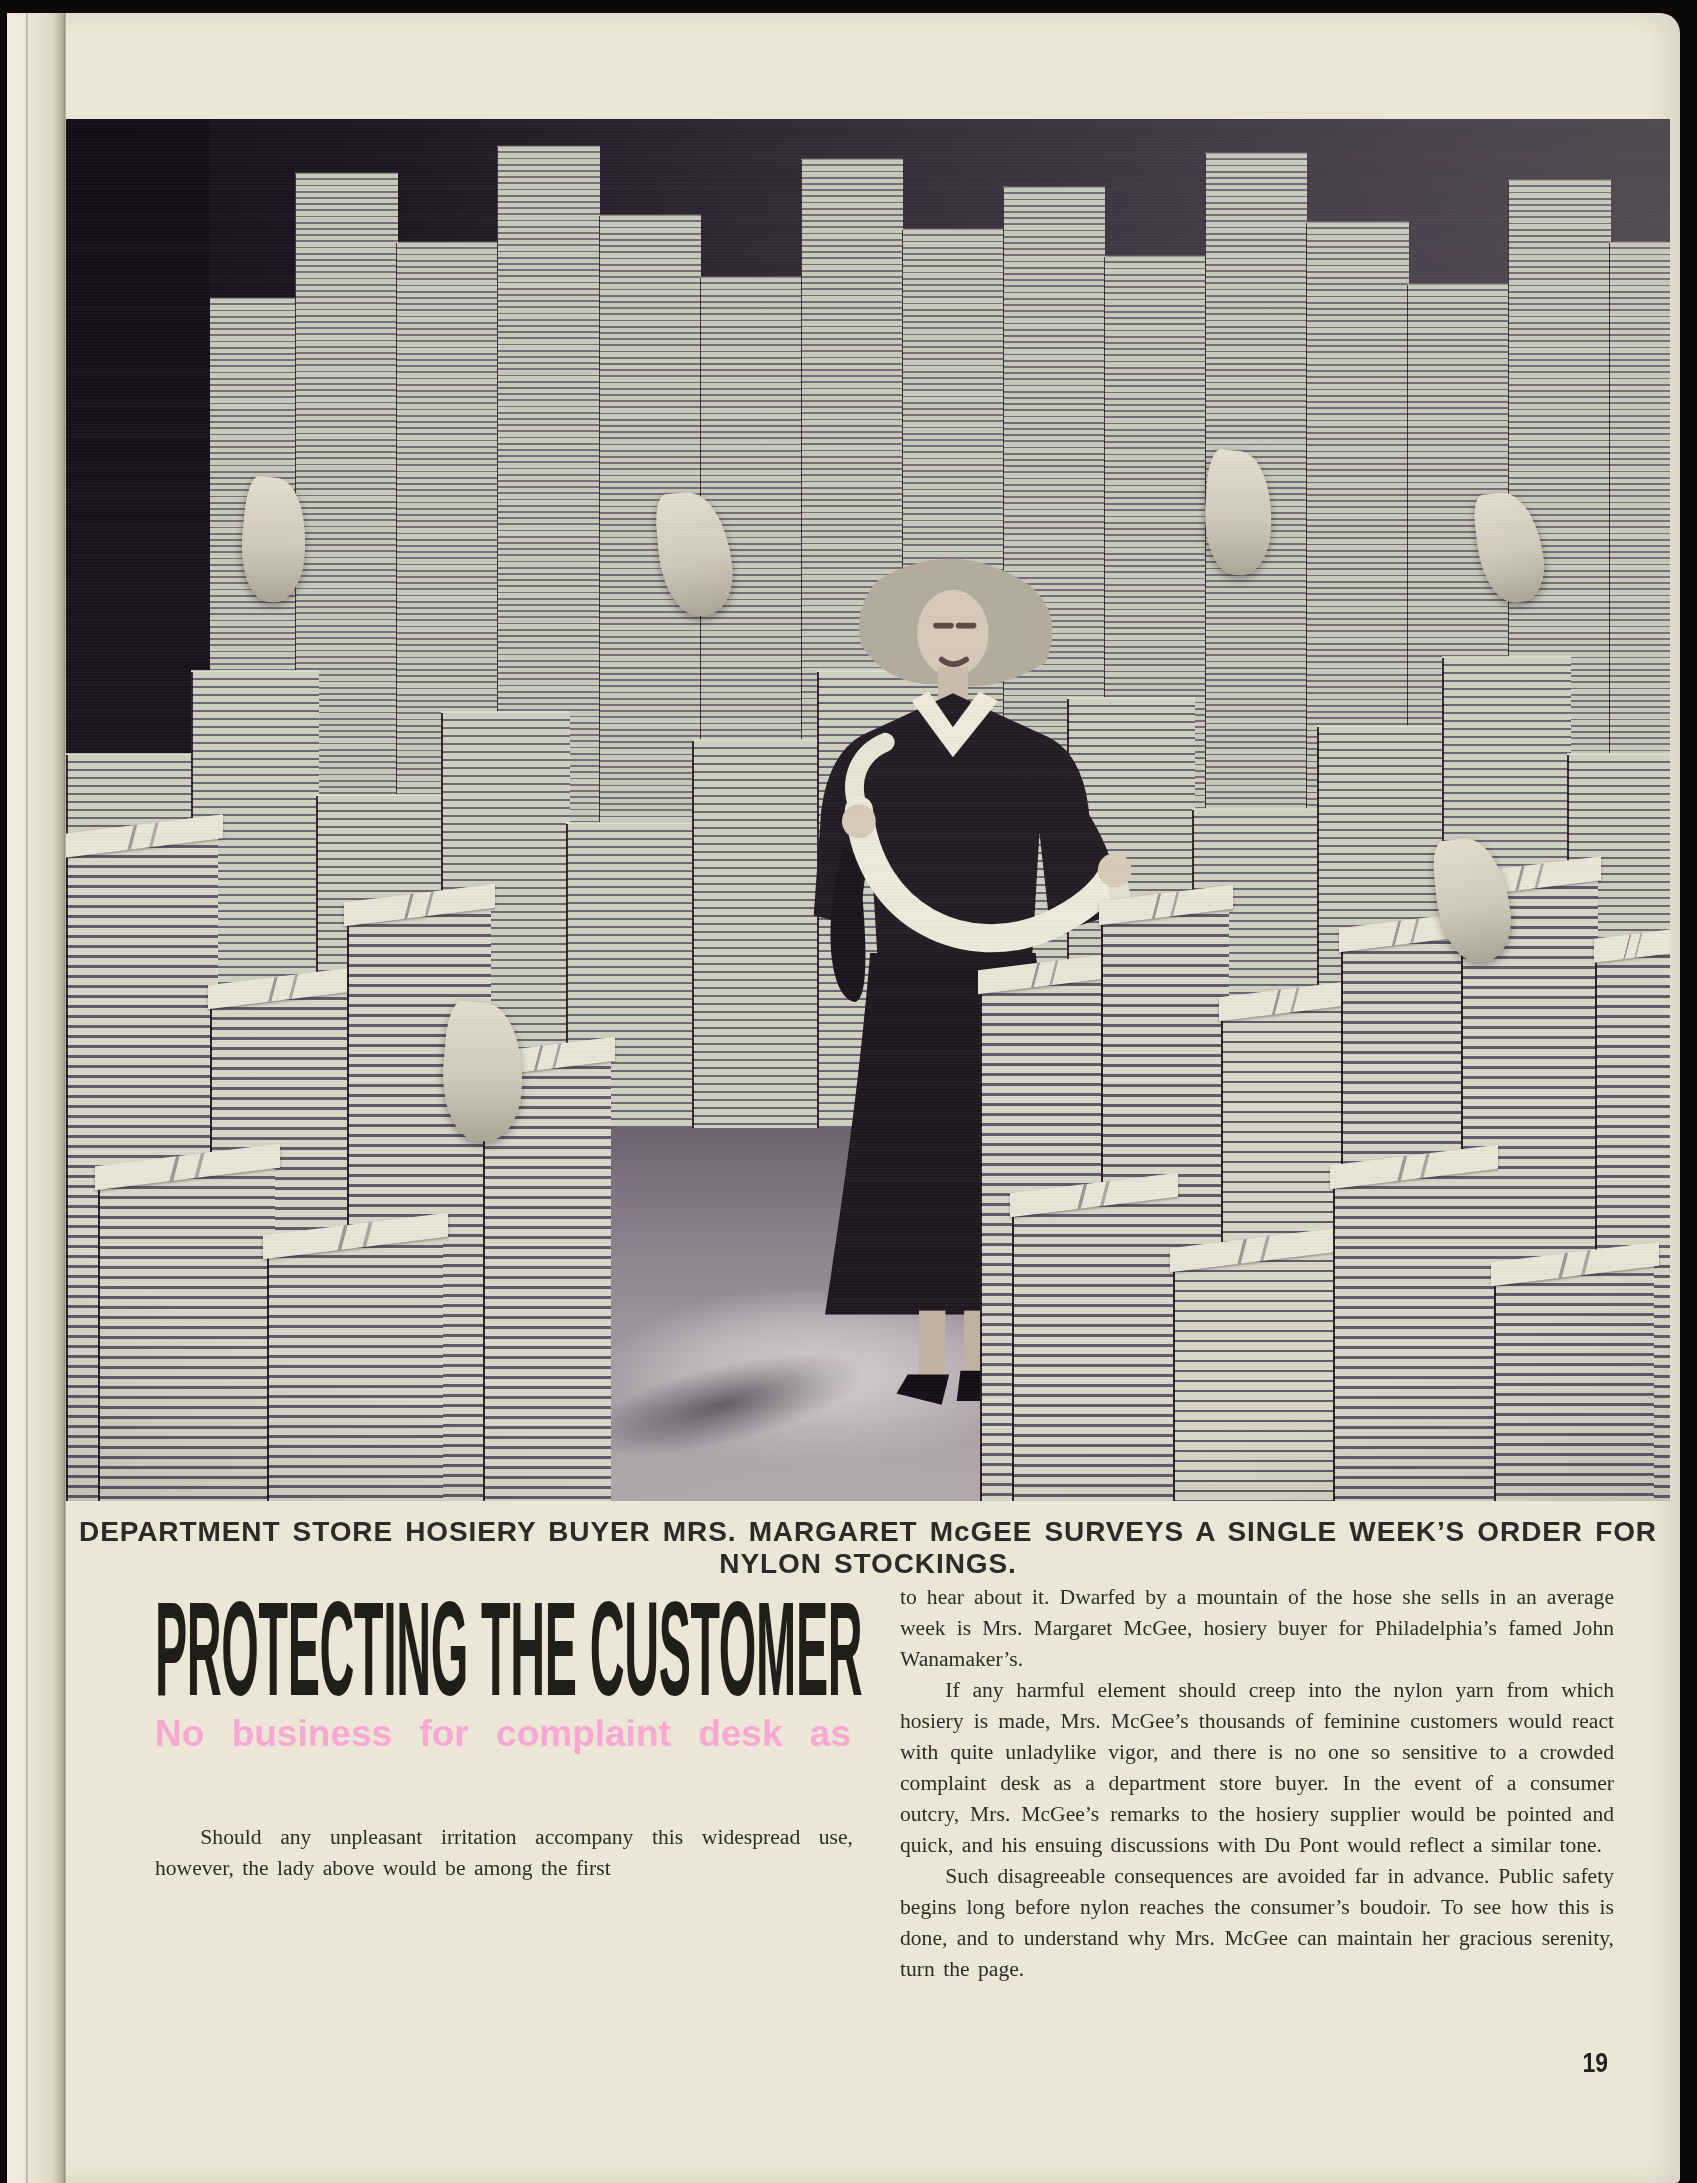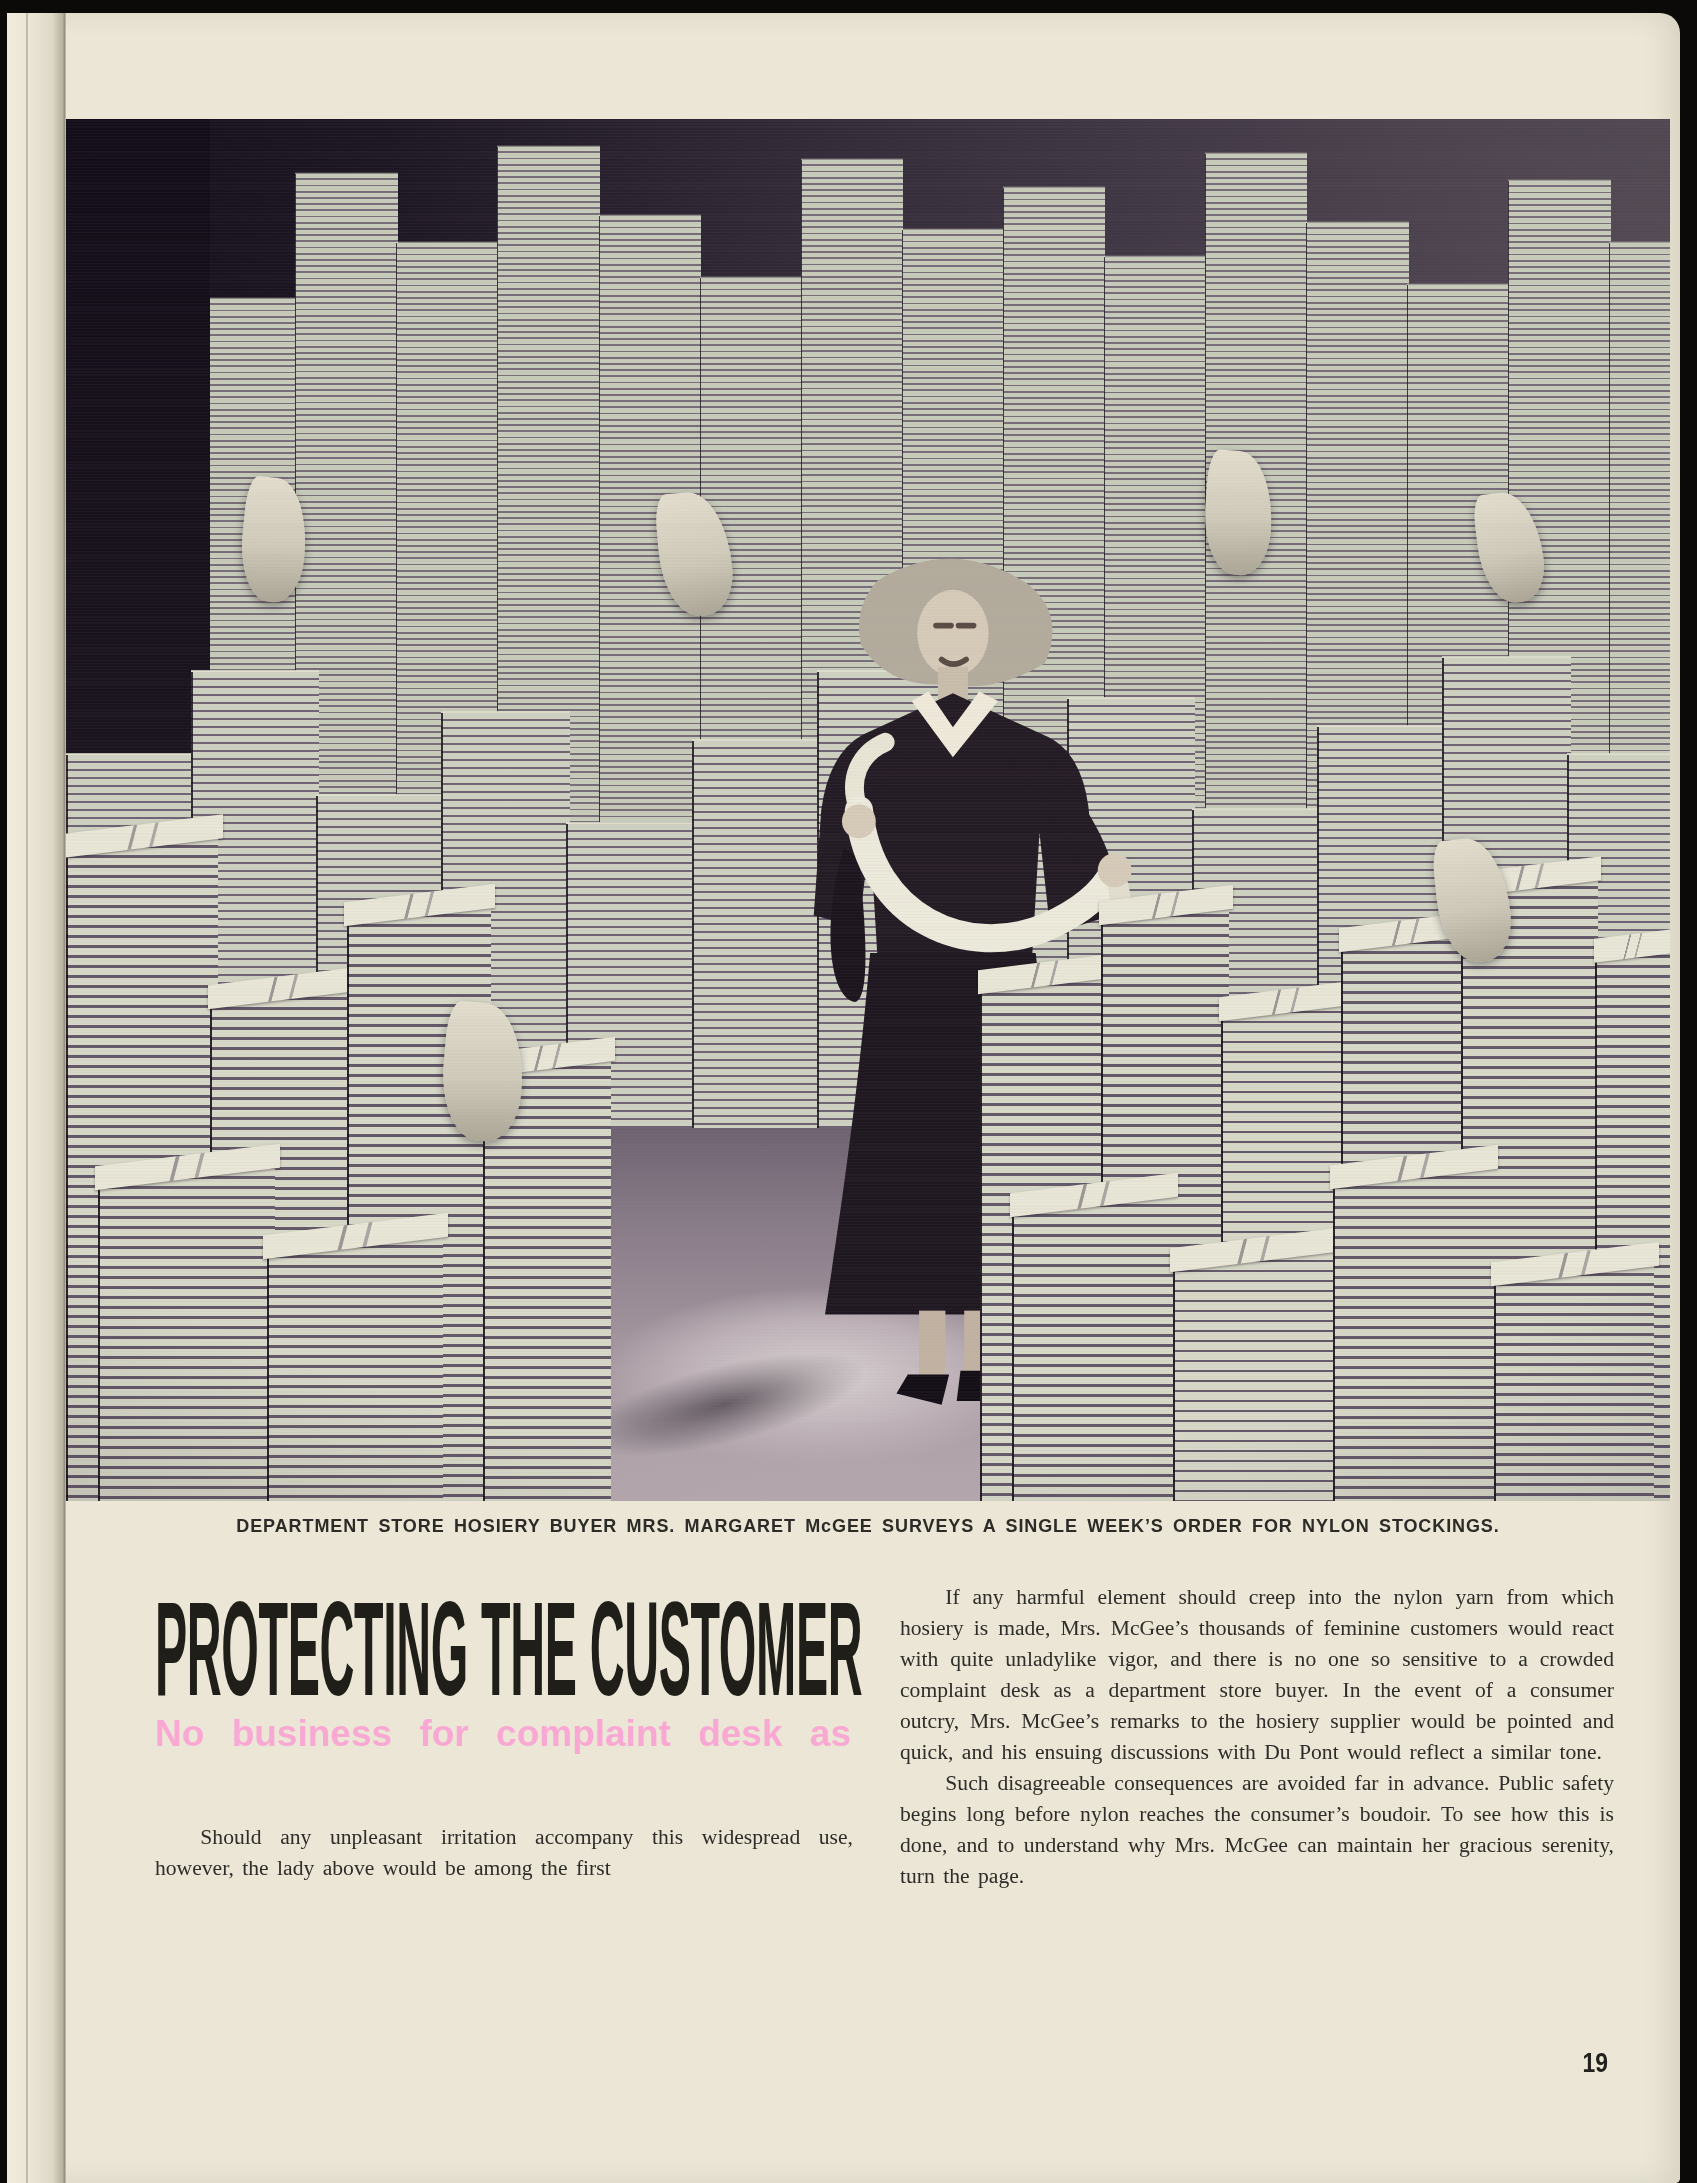--- a/index.html
+++ b/index.html
@@ -44,21 +44,21 @@
   .wshadow{position:absolute;left:28%;top:89%;width:26%;height:8%;
      background:radial-gradient(50% 50% at 50% 50%,rgba(24,17,27,.55),rgba(24,17,27,0) 70%);
      transform:rotate(-14deg);}
   .drape{position:absolute;background:linear-gradient(175deg,#e3decd 0%,#cfcab9 55%,#aaa494 100%);
      border-radius:18% 60% 45% 55%/30% 70% 40% 60%;
      box-shadow:0 3.5px 8.8px rgba(20,15,25,.4);}
   .woman{position:absolute;left:42.4%;top:29.3%;width:25.8%;height:64%;}
 
   
   .caption{position:absolute;left:66px;top:1516px;width:1604px;text-align:center;
-     font-weight:bold;font-size:18px;letter-spacing:0.9px;word-spacing:3.5px;color:#2c2b27;}
+     font-weight:bold;font-size:28px;letter-spacing:0.9px;word-spacing:3.5px;color:#2c2b27;}
   .headline{position:absolute;left:155px;top:1582px;margin:0;white-space:nowrap;
      font-weight:bold;font-size:134px;line-height:1;color:#201e19;
      transform:scaleX(.36);transform-origin:left top;letter-spacing:-0.9px;}
   .subhead{position:absolute;left:155px;top:1712px;width:696px;
      font-weight:bold;font-size:37px;line-height:44px;color:#f9a8d4;
      text-align:justify;text-align-last:justify;}
   .bodycol{position:absolute;font-family:"Liberation Serif",serif;font-size:21.6px;
      line-height:31px;color:#2f2d29;text-align:justify;word-spacing:.14em;}
   .bodycol p{margin:0;}
   .bodycol p.ind{text-indent:2.1em;}
@@ -165,18 +165,19 @@
 
 <div class="subhead">
   <div>No business for complaint desk as</div>
 </div>
 
 <div class="bodycol colL">
   <p class="ind">Should any unpleasant irritation accompany this widespread use, however, the lady above would be among the first</p>
 </div>
 
 <div class="bodycol colR">
+  <p>to hear about it. Dwarfed by a mountain of the hose she sells in an average week is Mrs. Margaret McGee, hosiery buyer for Philadelphia’s famed John Wanamaker’s.</p>
   <p class="ind">If any harmful element should creep into the nylon yarn from which hosiery is made, Mrs. McGee’s thousands of feminine customers would react with quite unladylike vigor, and there is no one so sensitive to a crowded complaint desk as a department store buyer. In the event of a consumer outcry, Mrs. McGee’s remarks to the hosiery supplier would be pointed and quick, and his ensuing discussions with Du Pont would reflect a similar tone.</p>
   <p class="ind">Such disagreeable consequences are avoided far in advance. Public safety begins long before nylon reaches the consumer’s boudoir. To see how this is done, and to understand why Mrs. McGee can maintain her gracious serenity, turn the page.</p>
 </div>
 
 <div class="pageno">19</div>
 
 
 </body></html>

